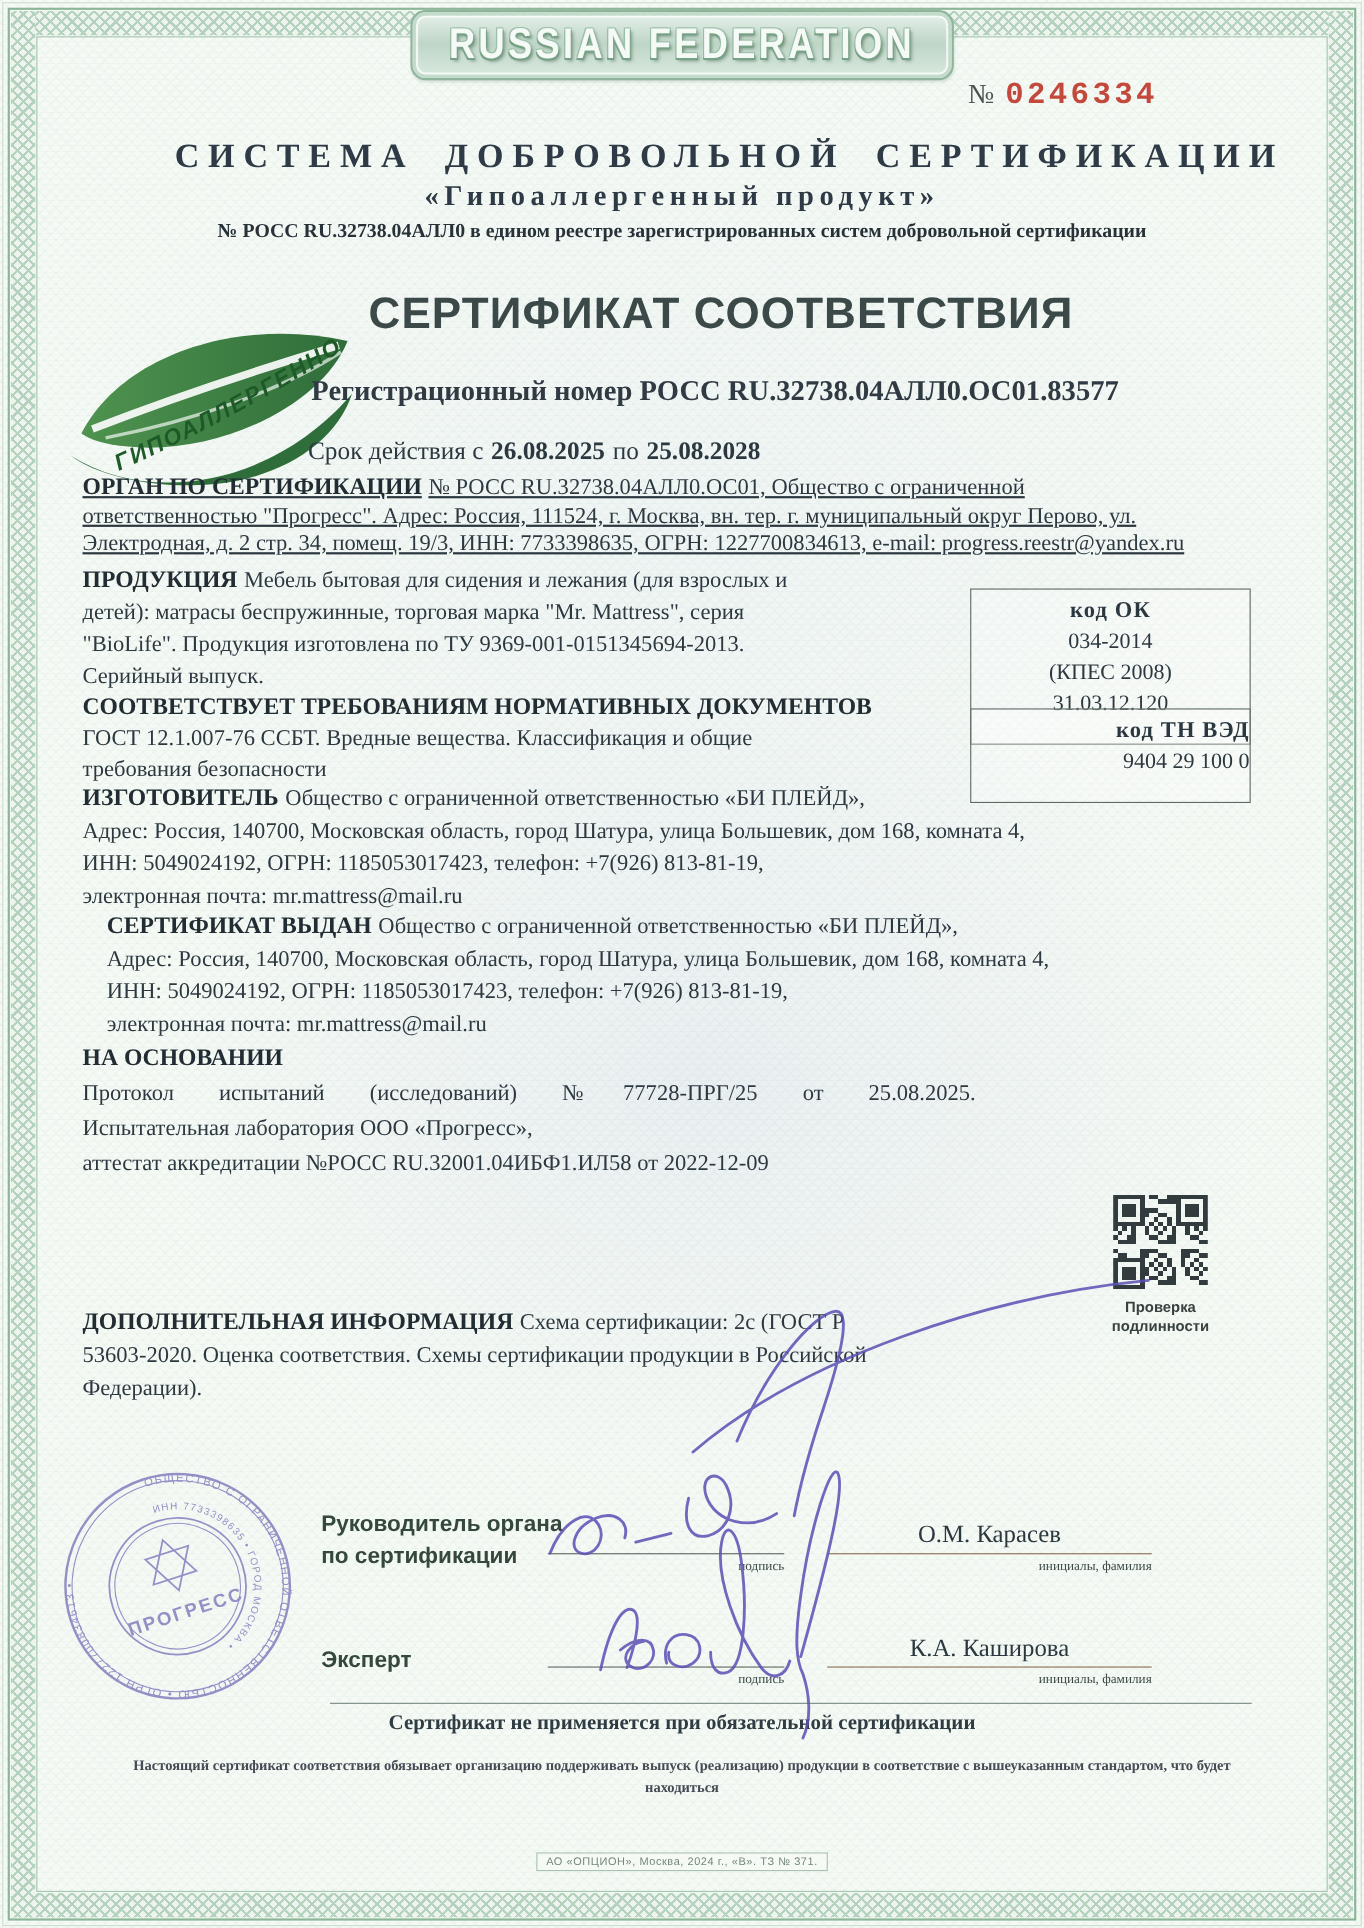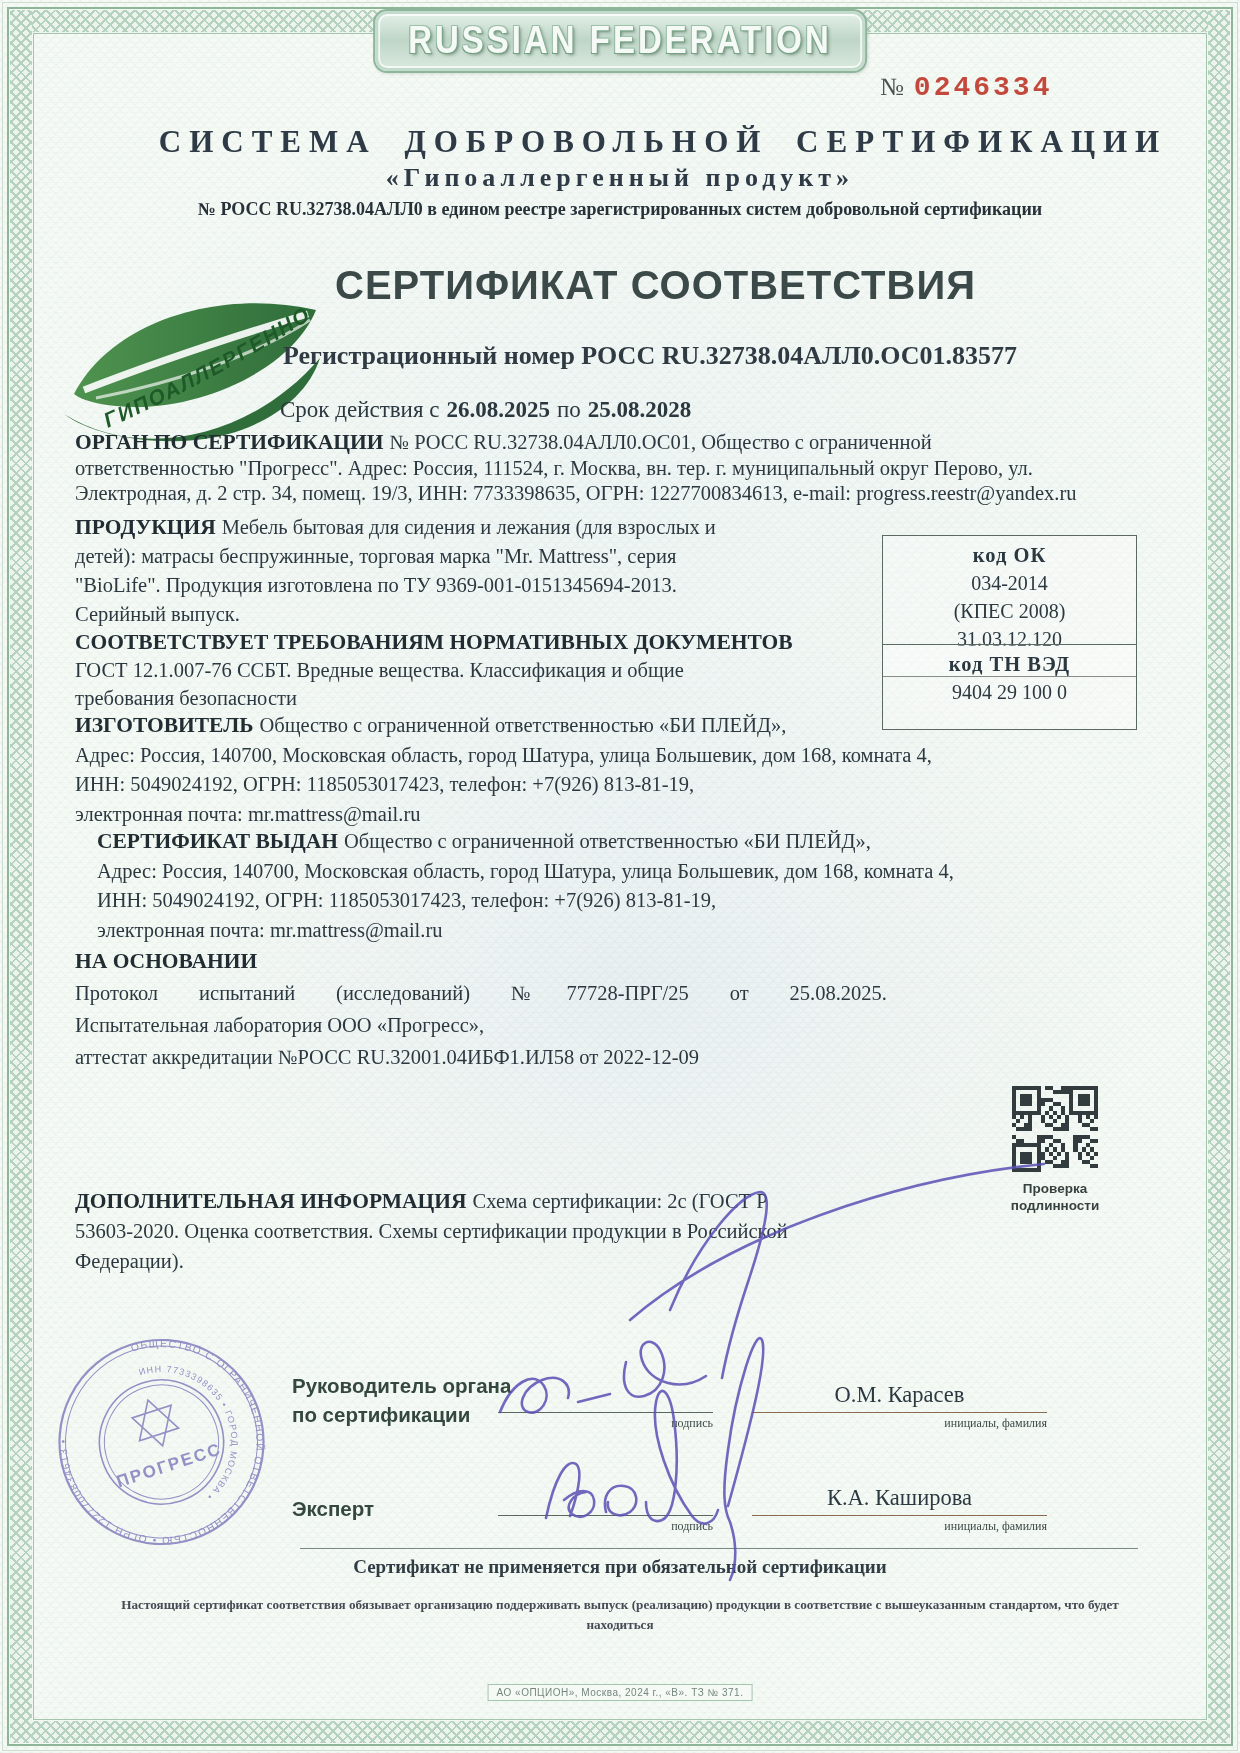--- a/index.html
+++ b/index.html
@@ -50,34 +50,34 @@
   .sys-sub{position:absolute;top:163px;left:0;width:100%;text-align:center;font-size:26px;font-weight:600;letter-spacing:5px;color:#2e3a45;white-space:nowrap;}
   .registry{position:absolute;top:199px;left:0;width:100%;text-align:center;font-size:18px;font-weight:bold;color:#273138;white-space:nowrap;}
   .cert-title{position:absolute;top:263px;left:335px;margin:0;font-family:"Liberation Sans",sans-serif;font-weight:bold;font-size:40px;letter-spacing:1px;color:#3c4949;white-space:nowrap;}
   .reg-num{position:absolute;top:341px;left:283px;font-size:26px;font-weight:600;color:#2f3a42;white-space:nowrap;}
   .validity{position:absolute;top:397px;left:280px;font-size:23px;color:#2c3840;white-space:nowrap;}
   .validity .v-date{font-weight:bold;margin:0 7px;}
   
   .sec{position:absolute;left:75px;font-size:20.5px;color:#2c3840;}
   .bline{white-space:nowrap;line-height:25.5px;}
   .lbl{font-weight:bold;font-size:21.5px;color:#212d33;margin-right:6px;}
-  .sec-organ{top:430px;}
+  .sec-organ{top:430px;text-decoration:underline;}
   .sec-production{top:513px;}.sec-production .bline{line-height:29px;}
   .sec-compliance{top:628px;}.sec-compliance .bline{line-height:28px;}
   .sec-manufacturer{top:711px;}.sec-manufacturer .bline{line-height:29.5px;}
   .sec-issued{top:827px;}.sec-issued .bline{line-height:29.5px;margin-left:22px;}
   .sec-basis{top:945px;}.sec-basis .bline{line-height:32px;}
   .jline{width:812px;text-align:justify;text-align-last:justify;white-space:normal;}
   .sec-additional{top:1186px;}.sec-additional .bline{line-height:30px;}
   
   .codebox{position:absolute;left:882px;width:253px;border:1px solid #5c6862;background:rgba(255,255,255,.25);text-align:center;font-size:20px;color:#2c3840;padding:5px 0 23px;}
   .codebox .bt{font-weight:bold;font-size:20.5px;letter-spacing:1px;}
   .codebox div{line-height:28px;}
   .box-ok{top:535px;}
-  .box-tnved{top:644px;}
+  .box-tnved{top:644px;text-align:right;}
   
   .qr{position:absolute;left:1012px;top:1086px;width:86px;height:86px;}
   .qr-caption{position:absolute;left:985px;top:1180px;width:140px;text-align:center;font-family:"Liberation Sans",sans-serif;font-weight:bold;font-size:13.5px;line-height:17px;color:#37413f;}
   
   .stamp{position:absolute;left:44px;top:1320px;opacity:.85;z-index:1;}
   
   .sig-label{position:absolute;left:292px;font-family:"Liberation Sans",sans-serif;font-weight:bold;font-size:20.5px;line-height:29px;color:#35483e;z-index:2;white-space:nowrap;}
   .role1{top:1371px;}
   .role2{top:1494px;}
   .sline{position:absolute;border-top:1.5px solid #5a6660;height:0;z-index:2;}

